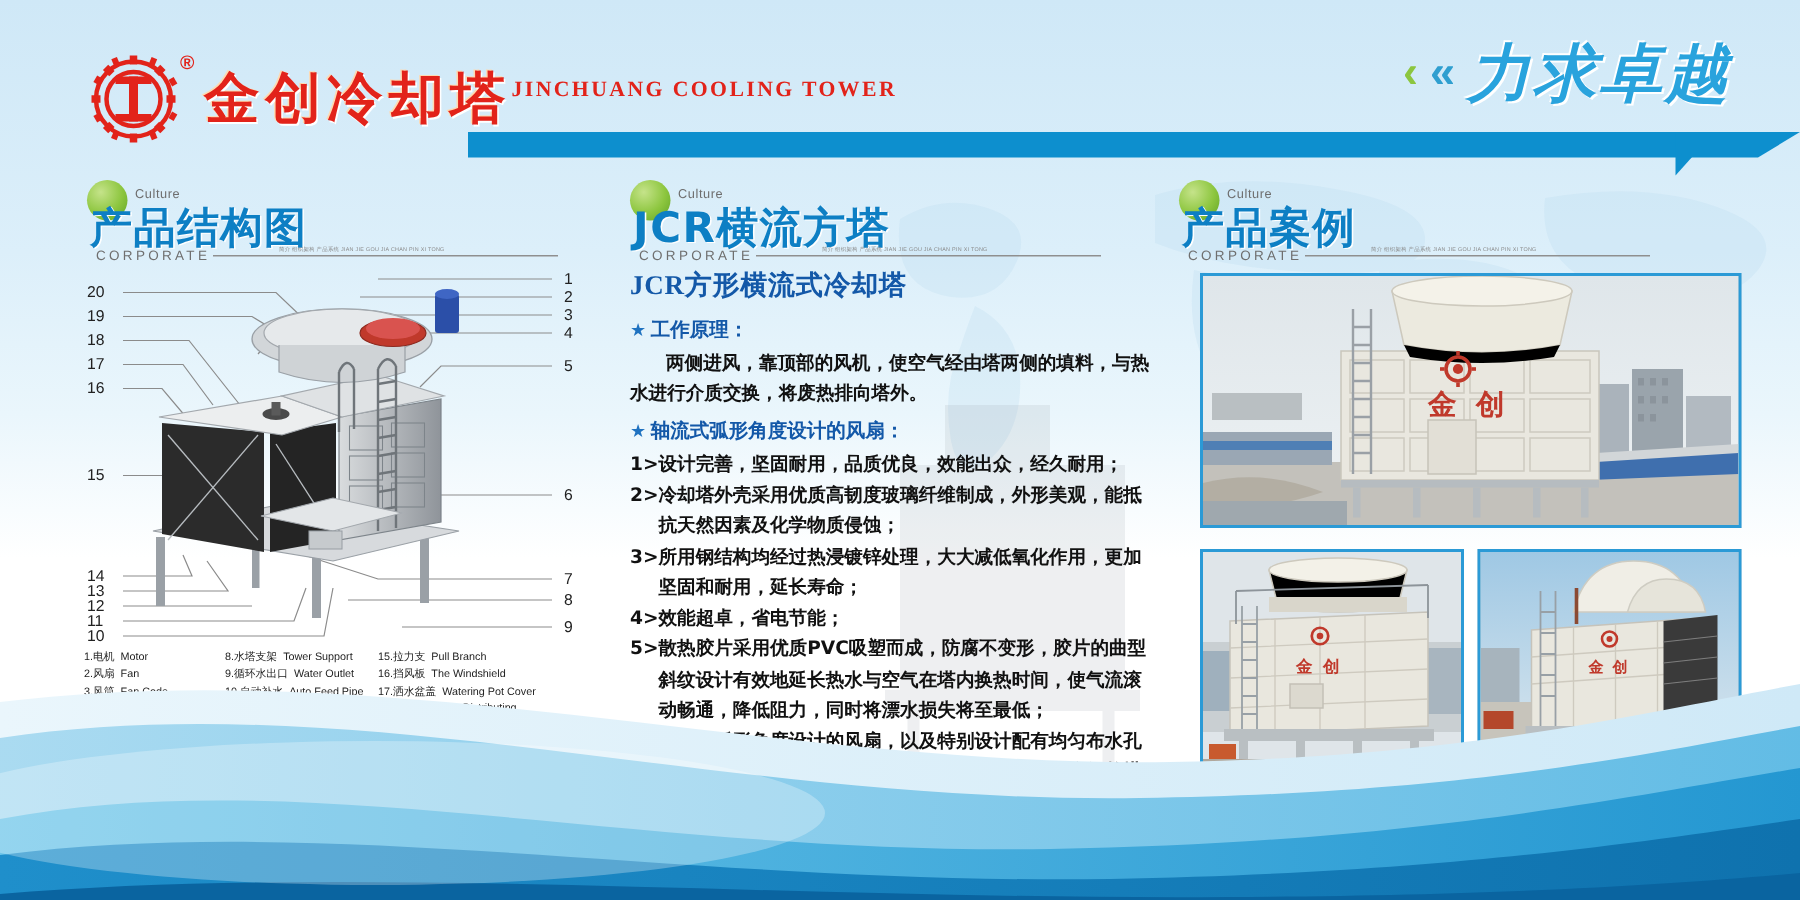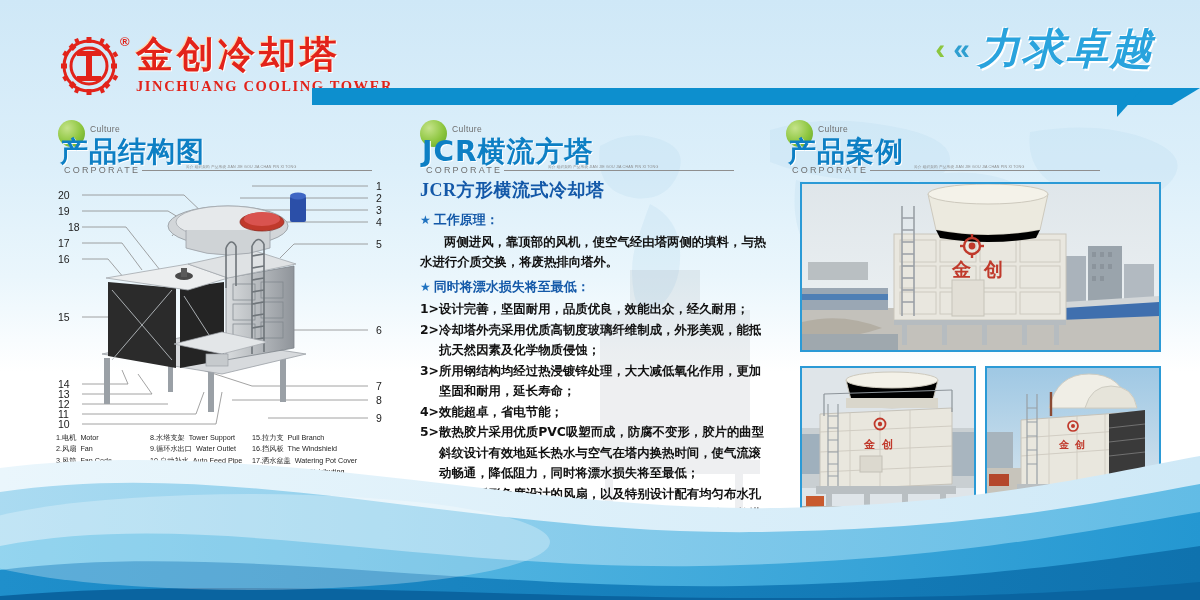--- a/index.html
+++ b/index.html
@@ -12,21 +12,21 @@
         background:linear-gradient(to bottom,#cfe8f7 0%,#dceffa 28%,#eaf6fc 46%,#ffffff 62%,#ffffff 100%);}
 
   
   .worldmap{position:absolute;left:560px;top:86px;width:640px;height:300px;opacity:.35;pointer-events:none;}
 
   
   .header{position:absolute;left:0;top:0;width:1200px;height:104px;}
   .logo-wrap{position:absolute;left:58px;top:32px;display:flex;align-items:center;gap:12px;}
   .logo-mark{width:66px;height:66px;position:relative;}
   .reg{position:absolute;left:62px;top:2px;color:#e2231a;font-size:13px;font-weight:bold;}
-  .logo-text{display:flex;flex-direction:column;line-height:1;}
+  .logo-text{display:flex;flex-direction:row;line-height:1;}
   .logo-cn{font-size:37px;font-weight:bold;color:#e2231a;letter-spacing:4px;
            font-family:"DejaVu Sans","Liberation Sans",sans-serif;
            text-shadow:1px 1px 0 #fff,-1px -1px 0 #ffd9b0;}
   .logo-en{margin-top:6px;font-size:14.5px;font-weight:bold;color:#e2231a;letter-spacing:1.6px;
            font-family:Liberation Serif, serif;}
 
   .slogan{position:absolute;right:46px;top:28px;display:flex;align-items:center;gap:8px;}
   .chev{font-size:30px;font-weight:bold;line-height:1;}
   .chev.c1{color:#8cc63f;}
   .chev.c2{color:#2f9fd0;}
@@ -285,21 +285,21 @@
         </g>
 
         <path d="M118 166 L166 176 L212 164 L166 154 Z" fill="#e3e6e8" stroke="#a3a8ad" stroke-width="0.7"></path>
         <rect x="150" y="176" width="22" height="12" fill="#c6cacd" stroke="#9aa0a6" stroke-width="0.7"></rect>
       </g>
     </svg>
 
     
     <span class="cal" style="left:2px;top:11px;">20</span>
     <span class="cal" style="left:2px;top:27px;">19</span>
-    <span class="cal" style="left:2px;top:43px;margin-left:10px;">18</span>
+    <span class="cal" style="left:2px;top:43px;">18</span>
     <span class="cal" style="left:2px;top:59px;">17</span>
     <span class="cal" style="left:2px;top:75px;">16</span>
     <span class="cal" style="left:2px;top:133px;text-align:center;">15</span>
     <span class="cal" style="left:2px;top:200px;">14</span>
     <span class="cal" style="left:2px;top:210px;">13</span>
     <span class="cal" style="left:2px;top:220px;">12</span>
     <span class="cal" style="left:2px;top:230px;">11</span>
     <span class="cal" style="left:2px;top:240px;">10</span>
 
     
@@ -356,21 +356,21 @@
 
   <div class="mid">
     <div class="mid-title">JCR方形横流式冷却塔</div>
 
     <div class="mid-h">
       <span class="star">★</span><span>工作原理：</span>
     </div>
     <div class="mid-p">两侧进风，靠顶部的风机，使空气经由塔两侧的填料，与热水进行介质交换，将废热排向塔外。</div>
 
     <div class="mid-h">
-      <span class="star">★</span><span>同时将漂水损失将至最低：</span>
+      <span class="star">★</span><span>轴流式弧形角度设计的风扇：</span>
     </div>
 
     <ul class="mid-list">
       <li class="mid-li">
           <span class="mid-no">1&gt;</span>
           <span class="mid-tx">设计完善，坚固耐用，品质优良，效能出众，经久耐用；</span>
         </li>
       <li class="mid-li">
           <span class="mid-no">2&gt;</span>
           <span class="mid-tx">冷却塔外壳采用优质高韧度玻璃纤维制成，外形美观，能抵抗天然因素及化学物质侵蚀；</span>

